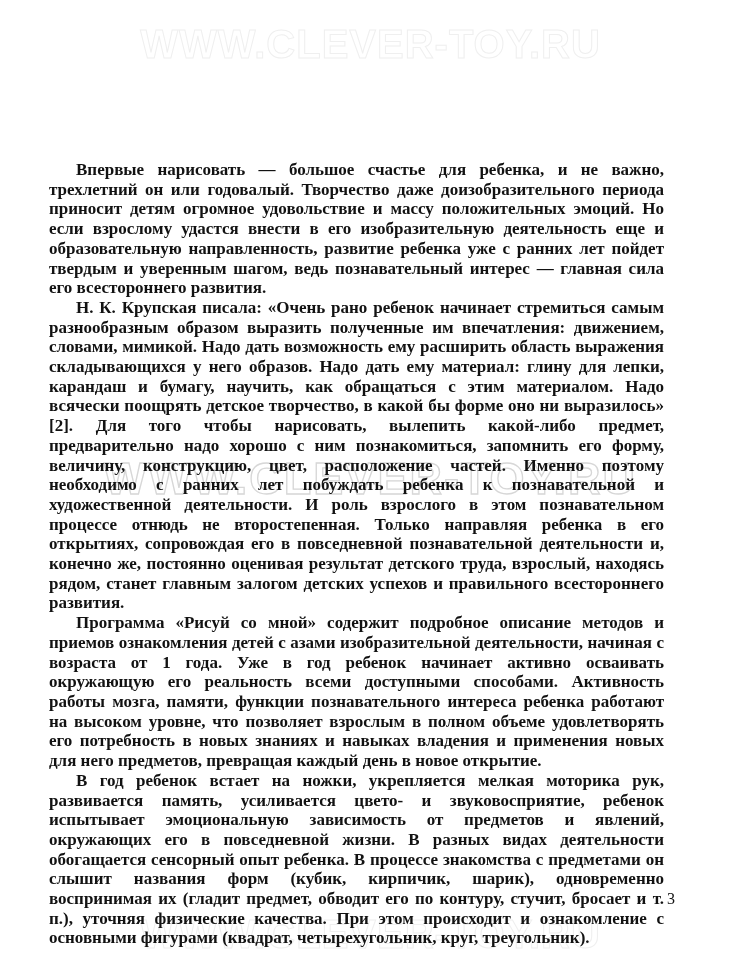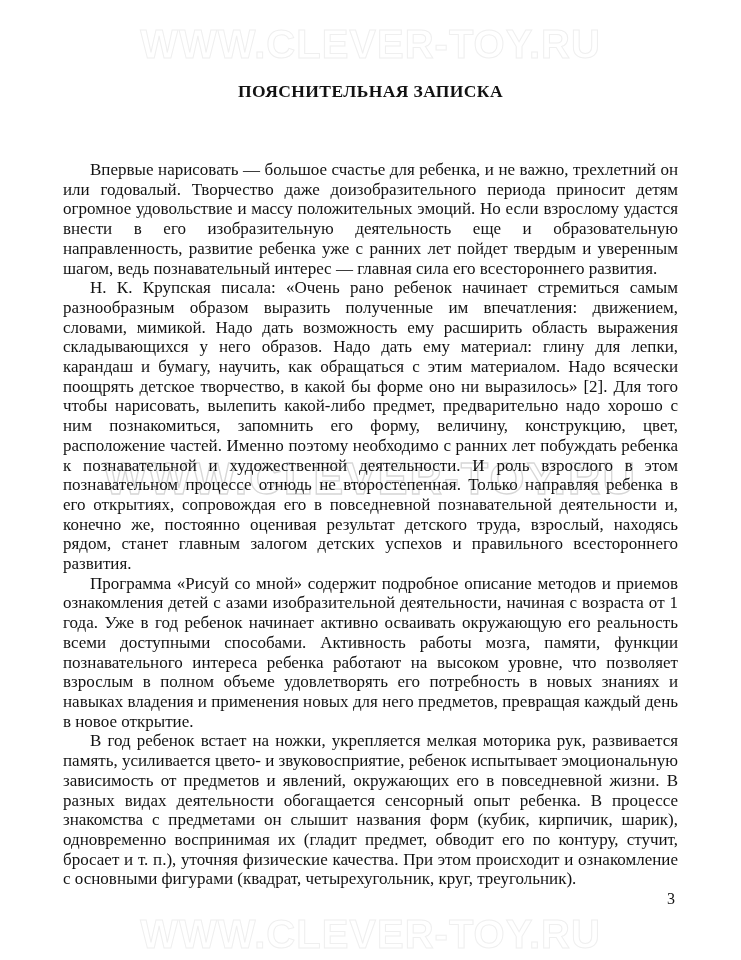--- a/index.html
+++ b/index.html
@@ -24,26 +24,27 @@
     margin: 0;
     text-align: center;
     font-size: 17.5px;
     font-weight: bold;
     letter-spacing: 0.4px;
     z-index: 2;
   }
   .body-text {
     position: absolute;
     top: 160px;
-    left: 63px;
+    left: 49px;
     width: 615px;
     text-align: justify;
     font-size: 17px;
     line-height: 19.7px;
     z-index: 2;
+    font-weight: bold;
   }
   .body-text p {
     margin: 0;
     padding: 0;
     text-indent: 27px;
   }
   .watermark {
     position: absolute;
     left: 50%;
     transform: translateX(-50%);
@@ -81,21 +82,20 @@
     z-index: 2;
   }
 </style>
 </head>
 <body>
 
 <div class="page">
 
   <div class="watermark watermark-top">WWW.CLEVER-TOY.RU</div>
 
-  <h1 class="title">ПОЯСНИТЕЛЬНАЯ ЗАПИСКА</h1>
 
   <div class="body-text">
       <p>Впервые нарисовать — большое счастье для ребенка, и не важно, трехлетний он или годовалый. Творчество даже доизобразительного периода приносит детям огромное удовольствие и массу положительных эмоций. Но если взрослому удастся внести в его изобразительную деятельность еще и образовательную направленность, развитие ребенка уже с ранних лет пойдет твердым и уверенным шагом, ведь познавательный интерес — главная сила его всестороннего развития.</p>
       <p>Н. К. Крупская писала: «Очень рано ребенок начинает стремиться самым разнообразным образом выразить полученные им впечатления: движением, словами, мимикой. Надо дать возможность ему расширить область выражения складывающихся у него образов. Надо дать ему материал: глину для лепки, карандаш и бумагу, научить, как обращаться с этим материалом. Надо всячески поощрять детское творчество, в какой бы форме оно ни выразилось» [2]. Для того чтобы нарисовать, вылепить какой-либо предмет, предварительно надо хорошо с ним познакомиться, запомнить его форму, величину, конструкцию, цвет, расположение частей. Именно поэтому необходимо с ранних лет побуждать ребенка к познавательной и художественной деятельности. И роль взрослого в этом познавательном процессе отнюдь не второстепенная. Только направляя ребенка в его открытиях, сопровождая его в повседневной познавательной деятельности и, конечно же, постоянно оценивая результат детского труда, взрослый, находясь рядом, станет главным залогом детских успехов и правильного всестороннего развития.</p>
       <p>Программа «Рисуй со мной» содержит подробное описание методов и приемов ознакомления детей с азами изобразительной деятельности, начиная с возраста от 1 года. Уже в год ребенок начинает активно осваивать окружающую его реальность всеми доступными способами. Активность работы мозга, памяти, функции познавательного интереса ребенка работают на высоком уровне, что позволяет взрослым в полном объеме удовлетворять его потребность в новых знаниях и навыках владения и применения новых для него предметов, превращая каждый день в новое открытие.</p>
       <p>В год ребенок встает на ножки, укрепляется мелкая моторика рук, развивается память, усиливается цвето- и звуковосприятие, ребенок испытывает эмоциональную зависимость от предметов и явлений, окружающих его в повседневной жизни. В разных видах деятельности обогащается сенсорный опыт ребенка. В процессе знакомства с предметами он слышит названия форм (кубик, кирпичик, шарик), одновременно воспринимая их (гладит предмет, обводит его по контуру, стучит, бросает и т. п.), уточняя физические качества. При этом происходит и ознакомление с основными фигурами (квадрат, четырехугольник, круг, треугольник).</p>
     </div>
 
   <div class="watermark watermark-middle">WWW.CLEVER-TOY.RU</div>
 

